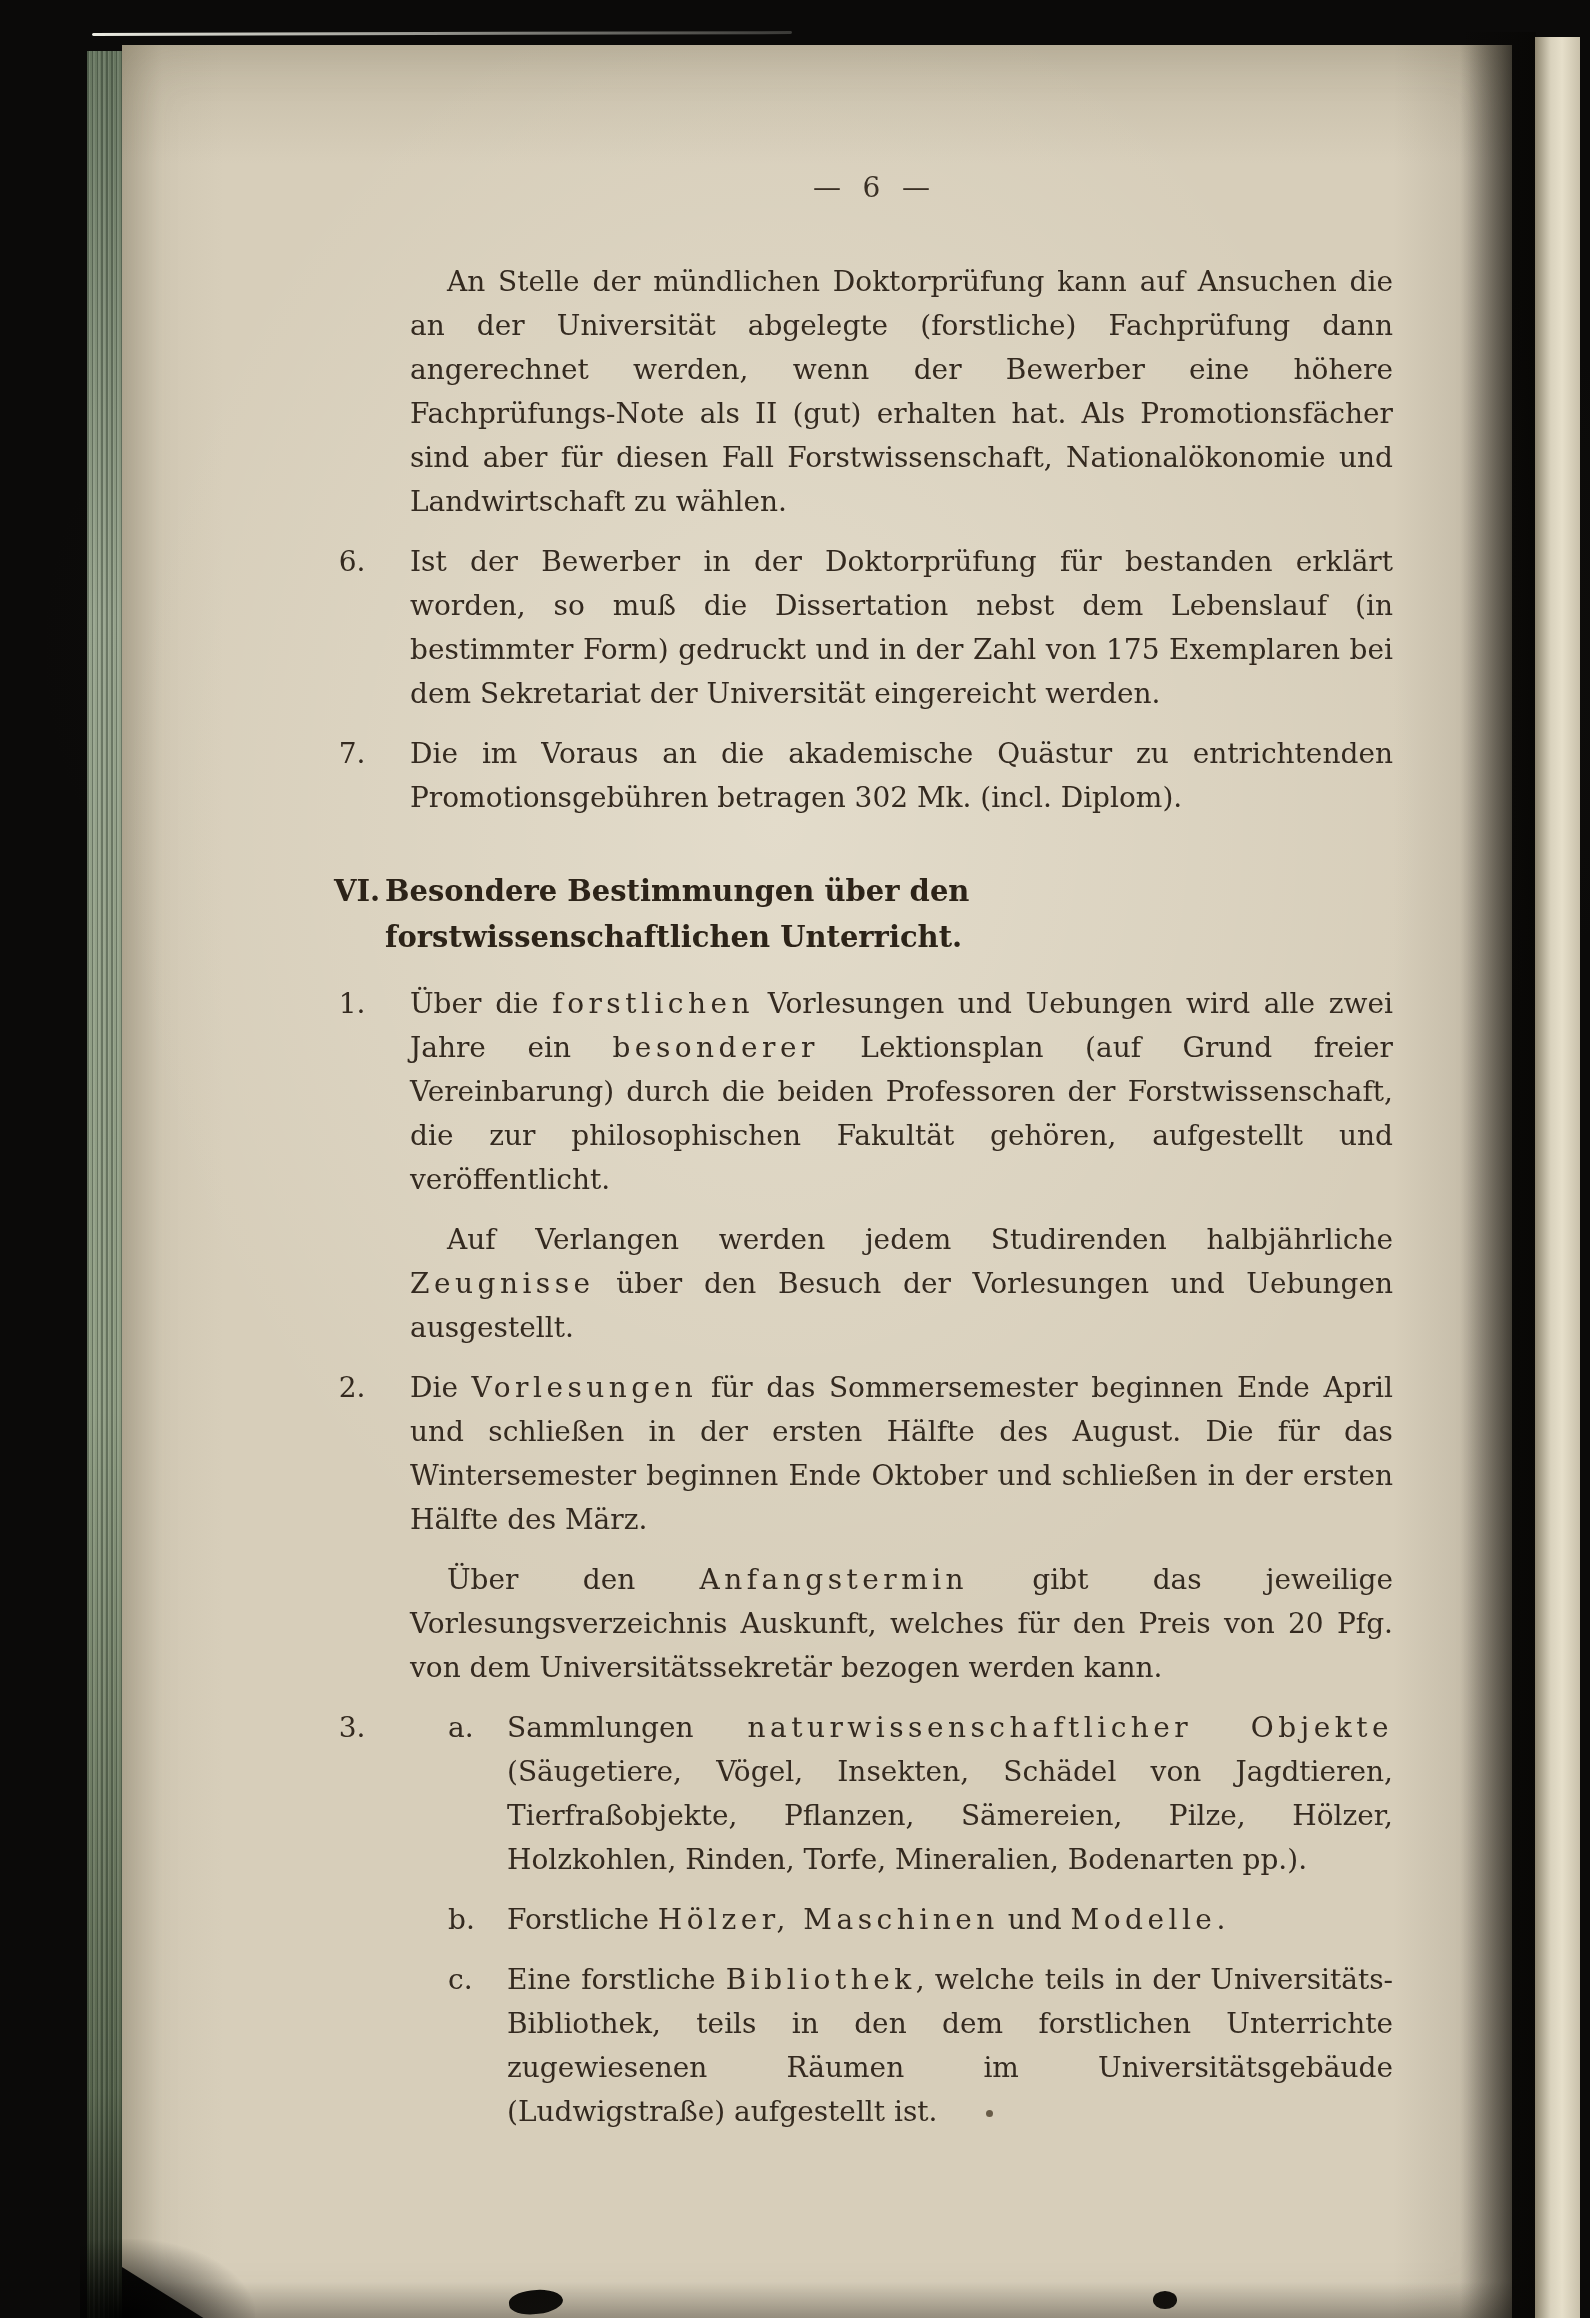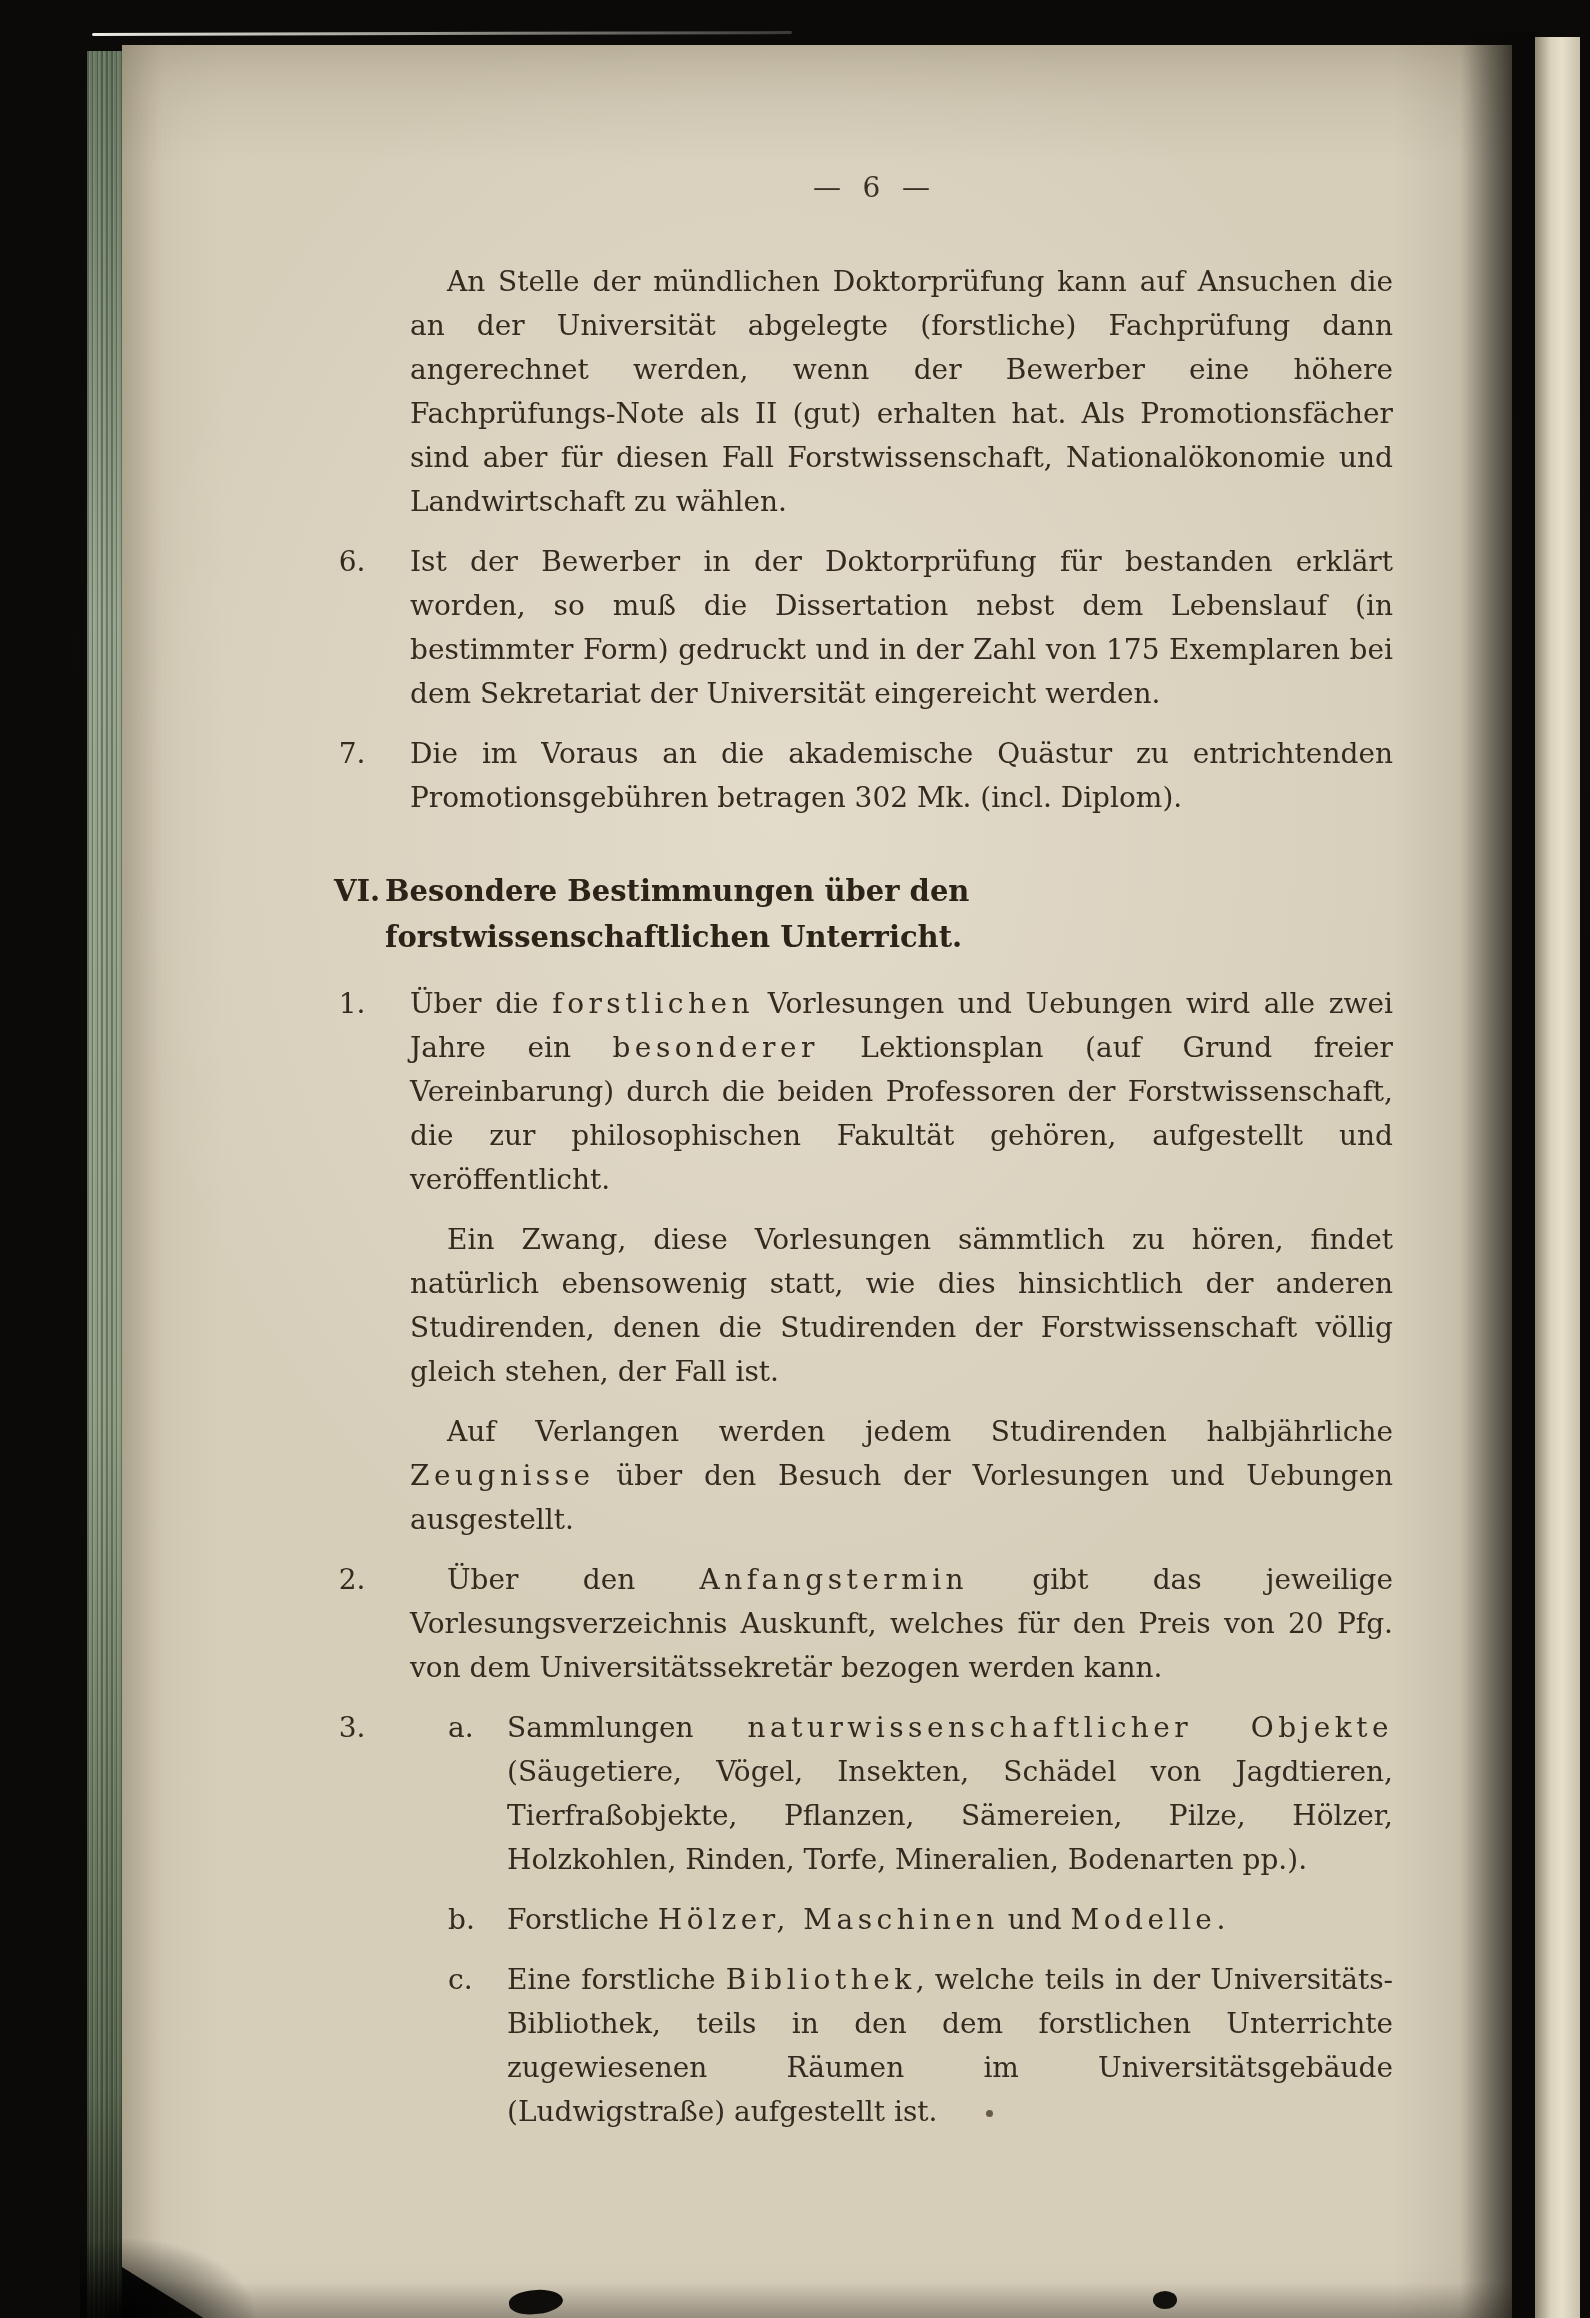--- a/index.html
+++ b/index.html
@@ -88,28 +88,28 @@
 
         <div class="section-heading">
           <span class="roman">VI.</span>
           <span>Besondere Bestimmungen über den forstwissenschaftlichen Unterricht.</span>
         </div>
 
         <div class="num-item">
           <span class="num">1.</span>
           <div>
             <p><span>Über die </span><span class="sp">forstlichen</span><span> Vorlesungen und Uebungen wird alle zwei Jahre ein </span><span class="sp">besonderer</span><span> Lektionsplan (auf Grund freier Vereinbarung) durch die beiden Professoren der Forstwissenschaft, die zur philosophischen Fakultät gehören, aufgestellt und veröffentlicht.</span></p>
-            <p class="indent"><span>Ein Zwang, diese Vorlesungen sämmtlich zu hören, findet natürlich ebensowenig statt, wie dies hinsichtlich der anderen Studirenden, denen die Studirenden der Forstwissenschaft völlig gleich stehen, der Fall ist.</span></p>
             <p class="indent"><span>Auf Verlangen werden jedem Studirenden halbjährliche </span><span class="sp">Zeugnisse</span><span> über den Besuch der Vorlesungen und Uebungen ausgestellt.</span></p>
           </div>
         </div>
 
         <div class="num-item">
           <span class="num">2.</span>
           <div>
+            <p><span>Die </span><span class="sp">Vorlesungen</span><span> für das Sommersemester beginnen Ende April und schließen in der ersten Hälfte des August. Die für das Wintersemester beginnen Ende Oktober und schließen in der ersten Hälfte des März.</span></p>
             <p class="indent"><span>Über den </span><span class="sp">Anfangstermin</span><span> gibt das jeweilige Vorlesungsverzeichnis Auskunft, welches für den Preis von 20 Pfg. von dem Universitätssekretär bezogen werden kann.</span></p>
           </div>
         </div>
 
         <div class="num-item">
           <span class="num">3.</span>
           <div>
 
             <div class="sub-item">
               <span class="letter">a.</span>

